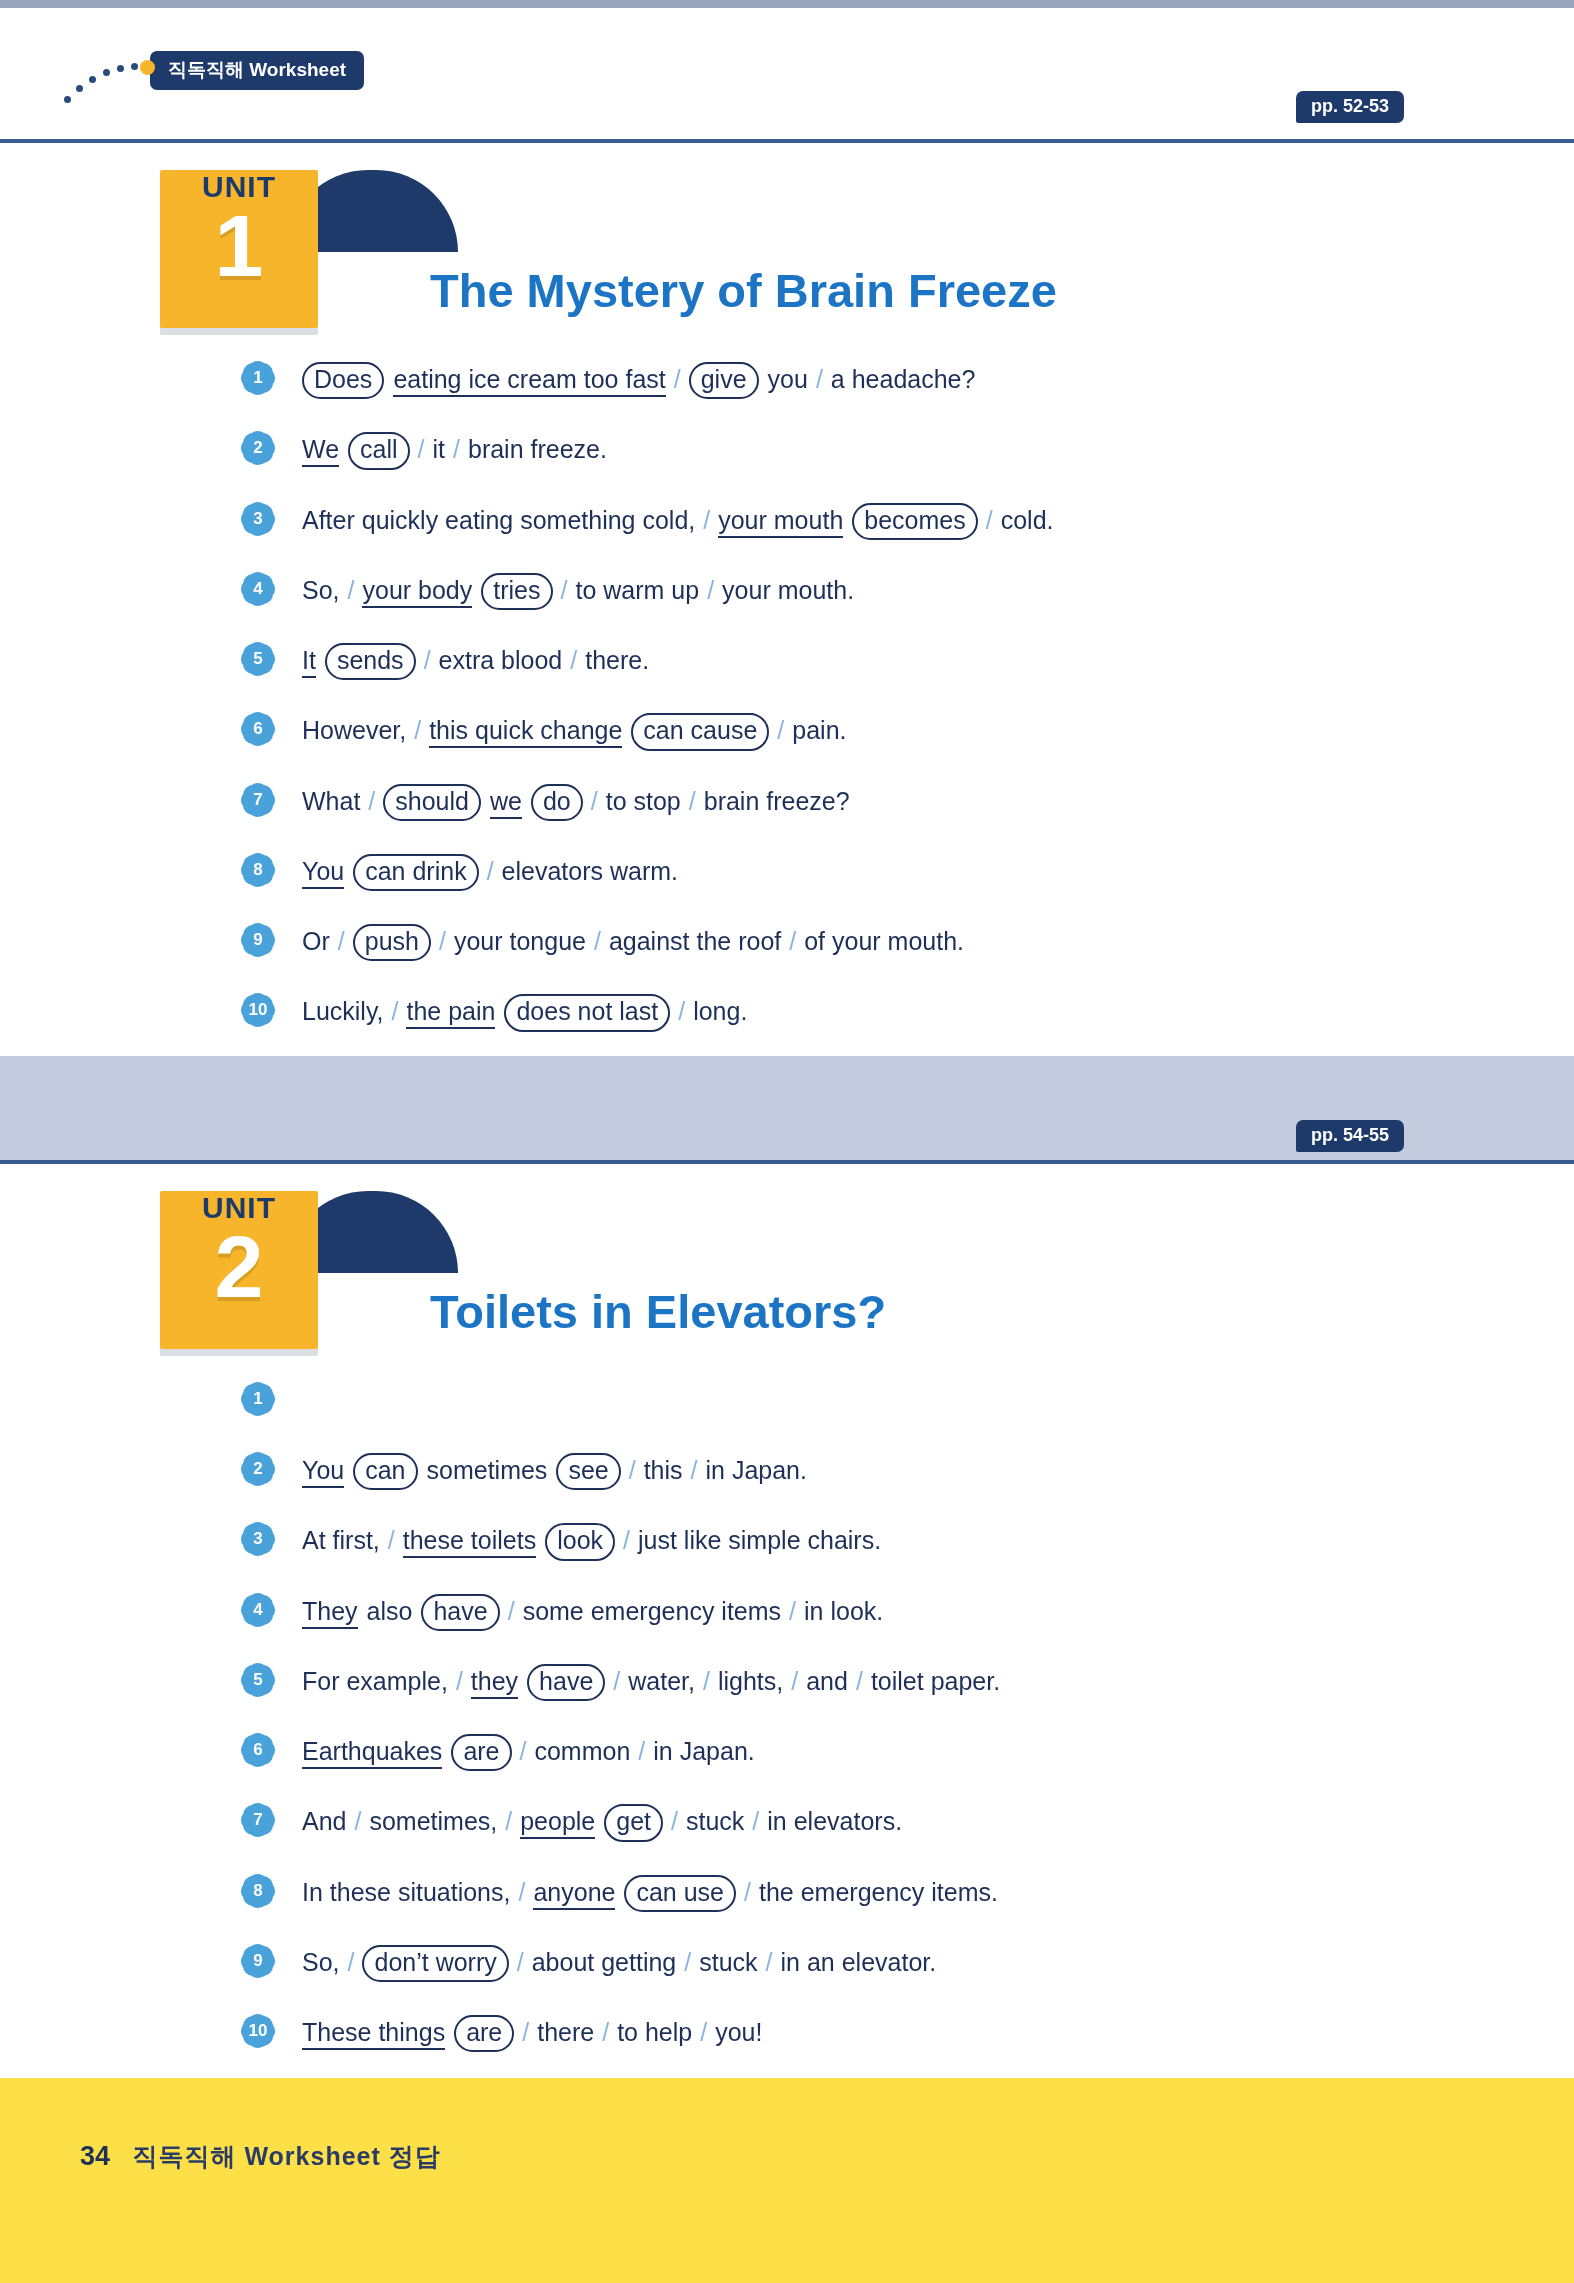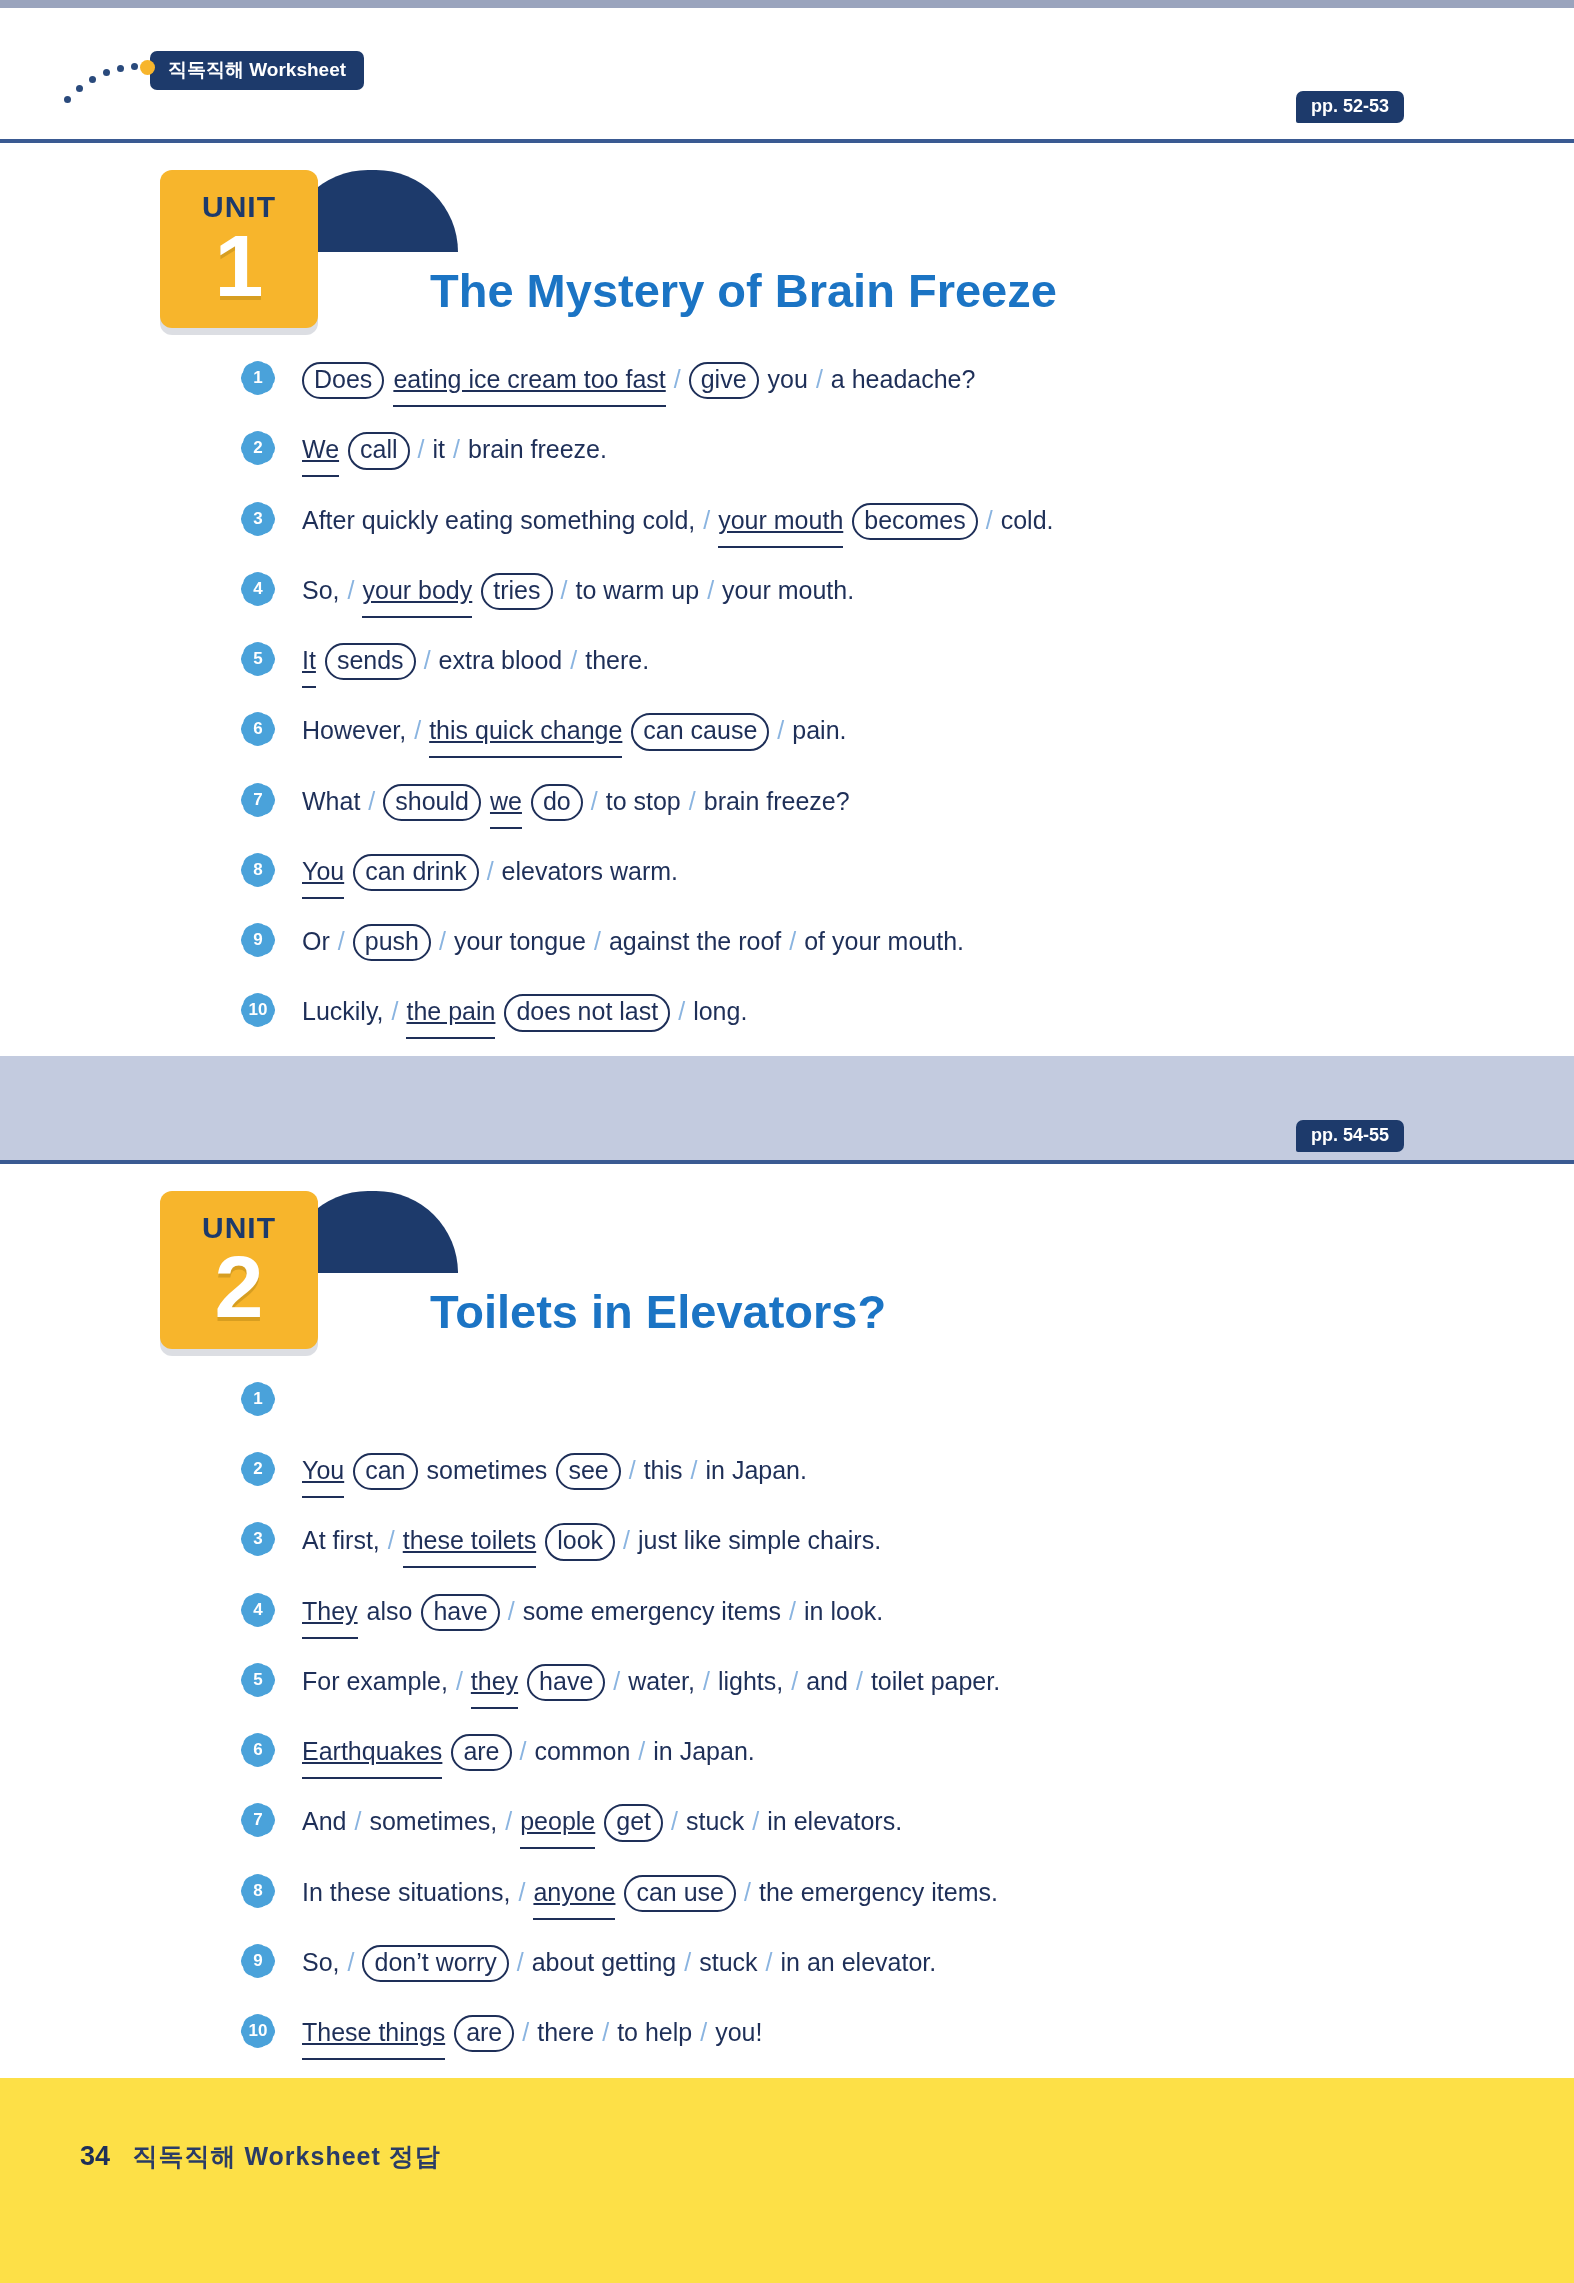--- a/index.html
+++ b/index.html
@@ -51,22 +51,22 @@
 
   .unit-header {
     display:flex; align-items:flex-end; margin-left:160px; height:160px; position:relative;
   }
   .unit-badge-wrap { position:relative; width:158px; height:158px; flex:0 0 158px; }
   .navy-dome {
     position:absolute; left:126px; top:0px; width:172px; height:82px;
     background:#1d3a6b; border-radius:86px 86px 0 0;
   }
   .unit-badge {
-    position:absolute; inset:0; background:#f7b52c; border-radius:12px;
-    display:flex; flex-direction:column; align-items:center; justify-content:center;
+    position:absolute; inset:0; background:#f7b52c; border-radius:2px;
+    display:flex; flex-direction:column; align-items:center; 
     box-shadow:0 7px 0 rgba(60,70,100,0.18); z-index:2;
   }
   .unit-word { color:#1d3a6b; font-weight:bold; font-size:30px; letter-spacing:1px; }
   .unit-num {
     color:#fff; font-weight:bold; font-size:88px; line-height:0.95;
     text-shadow:0 4px 0 rgba(120,90,0,0.25);
   }
   .unit-title {
     font-size:47px; font-weight:bold; color:#1b74c4; margin:0 0 10px 112px; white-space:nowrap;
   }
@@ -78,21 +78,21 @@
   .flower::before, .flower::after {
     content:""; position:absolute; inset:5px; background:#4aa2da; border-radius:10px;
   }
   .flower::after { transform:rotate(45deg); }
   .flower-num {
     position:absolute; inset:0; display:flex; align-items:center; justify-content:center;
     color:#fff; font-weight:bold; font-size:17px; z-index:1;
   }
   .sentence { margin:2px 0 0 24px; font-size:25px; color:#1e2f58; line-height:1.55; }
   .tok { margin-right:9px; }
-  .tok-u { border-bottom:2.5px solid #1e2f58; padding-bottom:12px;text-decoration:underline; }
+  .tok-u { border-bottom:2.5px solid #1e2f58; padding-bottom:2px; }
   .tok-c {
     display:inline-block; border:2.5px solid #1e2f58; border-radius:999px;
     padding:0 10px 2px; line-height:1.25; margin-top:-2px;
   }
   .tok-s { color:#8ab4e0; margin-left:-1px; margin-right:8px; }
 
   
   .footer-band { flex:1 1 auto; background:#fde047; padding:62px 0 0 80px; }
   .page-num { font-weight:bold; font-size:27px; color:#1e2f58; margin-right:18px; }
   .footer-text { font-size:25px; color:#2a3c66; font-weight:bold; letter-spacing:1px; }

